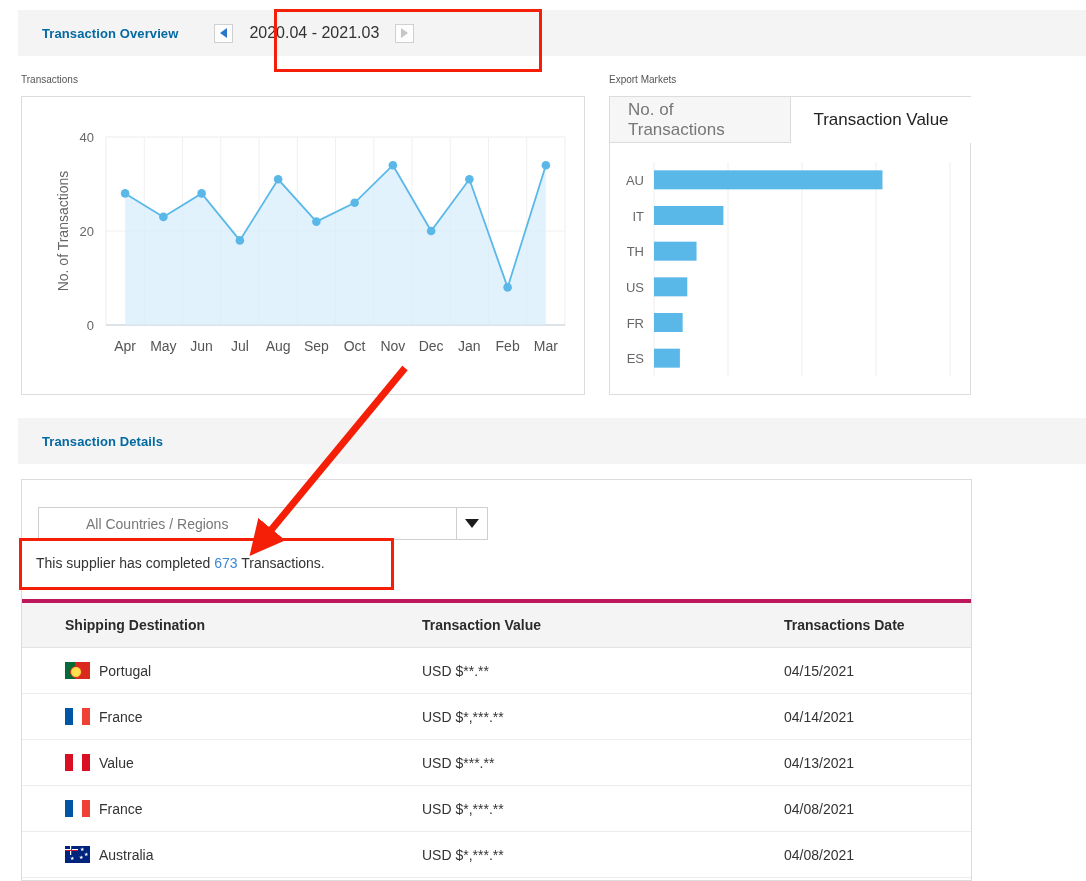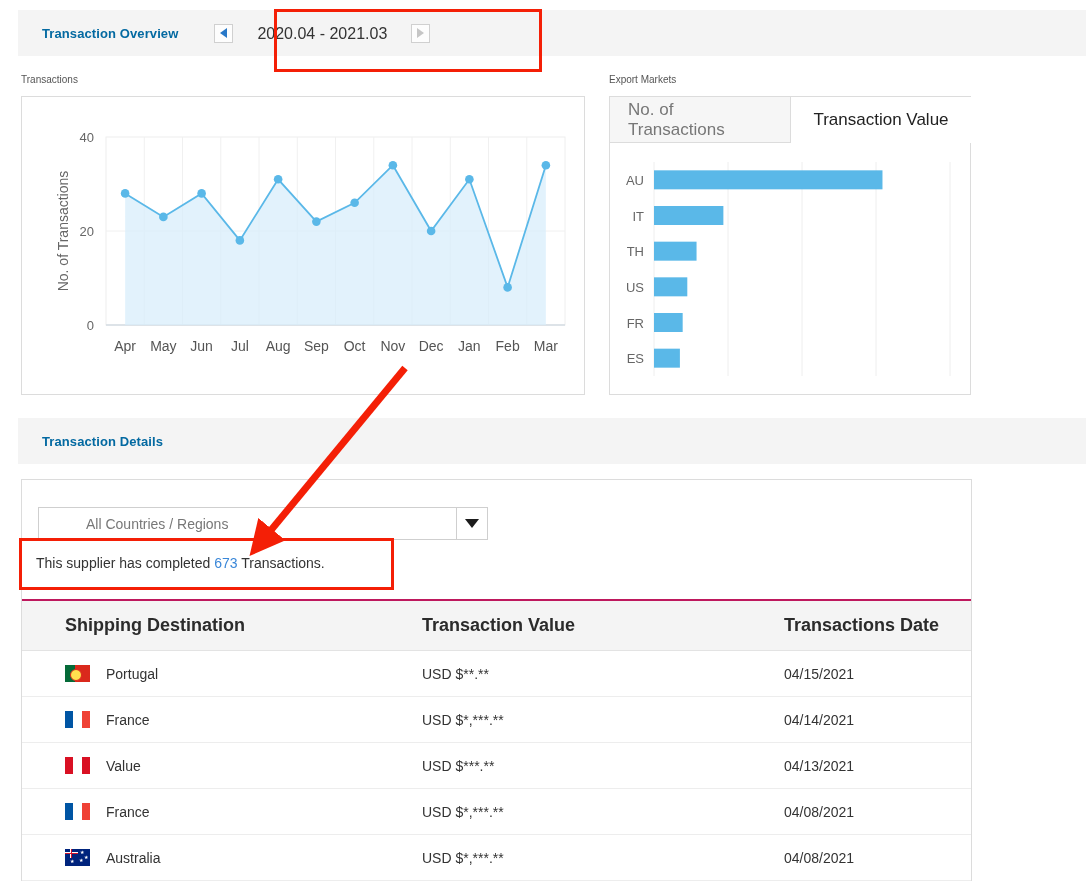--- a/index.html
+++ b/index.html
@@ -26,23 +26,23 @@
   .section-title {
     font-size:13px;
     font-weight:bold;
     color:#0369a1;
     letter-spacing:0.1px;
   }
 
   
   .date-stepper {
     display:flex;
-    align-items:flex-end;
+    align-items:center;
     margin-left:36px;
-    gap:24px;
+    gap:16px;
   }
   .step-btn {
     width:19px; height:19px;
     border:1px solid #d0d0d0;
     background:#fdfdfd;
     display:flex; align-items:center; justify-content:center;
     cursor:pointer;
   }
   .tri { width:0; height:0; }
   .tri-left  { border-top:5px solid transparent; border-bottom:5px solid transparent; border-right:7px solid #2878c8; }
@@ -130,37 +130,37 @@
     left:14px; top:75px;
     font-size:14px; color:#333;
   }
   .count-link { color:#3a87d8;text-align:right; }
 
   
   .tbl { position:absolute; left:0; top:119px; width:100%; border-collapse:collapse; }
   .tbl thead th {
     background:#f4f4f4;
     text-align:left;
-    font-size:18px;
+    font-size:14px;
     font-weight:bold;
     color:#2b2b2b;
     padding:14px 0 14px 0;
     border-bottom:1px solid #e3e3e3;
-    border-top:2px solid #be185d;
+    border-top:4px solid #be185d;
   }
   .tbl td {
     font-size:14px;
     color:#333;
     padding:14px 0;
     border-bottom:1px solid #ededed;
   }
   .col-dest  { width:400px; padding-left:43px !important; }
   .col-val   { width:362px; }
   .col-date  { width:auto; }
-  .dest-cell { display:flex; align-items:center; gap:16px; }
+  .dest-cell { display:flex; align-items:center; gap:9px; }
 
   .flag { width:25px; height:17px; position:relative; flex:0 0 auto; display:inline-block; }
   .flag-pt { background:linear-gradient(to right,#046a38 0 40%, #da291c 40% 100%); }
   .flag-pt::after {
     content:""; position:absolute; left:5px; top:3.5px;
     width:10px; height:10px; border-radius:50%;
     background:#ffe14f; border:1.5px solid #da291c;
   }
   .flag-fr { background:linear-gradient(to right,#0055a4 0 33.3%, #ffffff 33.3% 66.6%, #ef4135 66.6% 100%); }
   .flag-pe { background:linear-gradient(to right,#d91023 0 33.3%, #ffffff 33.3% 66.6%, #d91023 66.6% 100%); }

